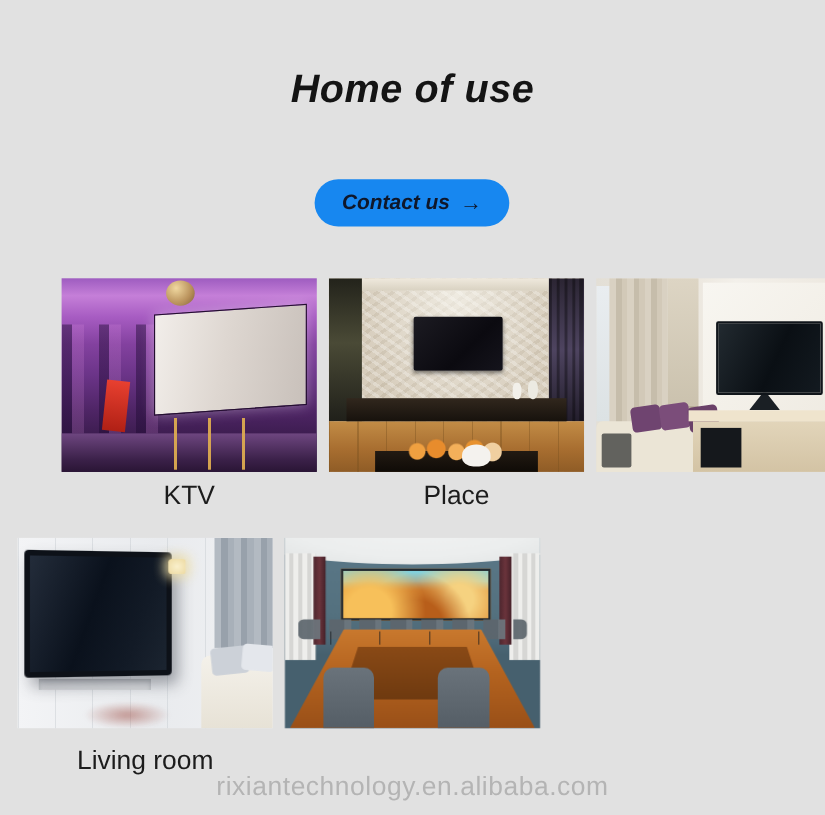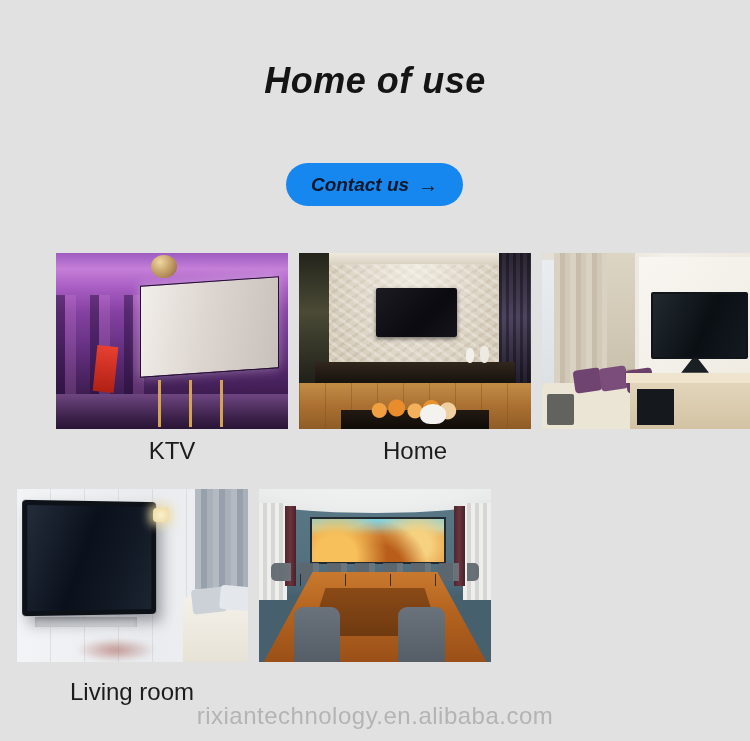--- a/index.html
+++ b/index.html
@@ -199,21 +199,21 @@
         <div class="h-right"></div>
         <div class="h-floor"></div>
         <div class="h-cab"></div>
         <div class="h-tv"></div>
         <div class="h-vase1"></div>
         <div class="h-vase2"></div>
         <div class="h-fgtable"></div>
         <div class="h-fruit"></div>
         <div class="h-teapot"></div>
       </div>
-      <figcaption class="caption">Home</figcaption>
+      <figcaption class="caption">Place</figcaption>
     </figure>
 
     <figure class="card">
       <div class="photo photo-hotels">
         <div class="ho-window"></div>
         <div class="ho-curtain"></div>
         <div class="ho-blind"></div>
         <div class="ho-wall"></div>
         <div class="ho-sofa"></div>
         <div class="ho-pillow1"></div>

